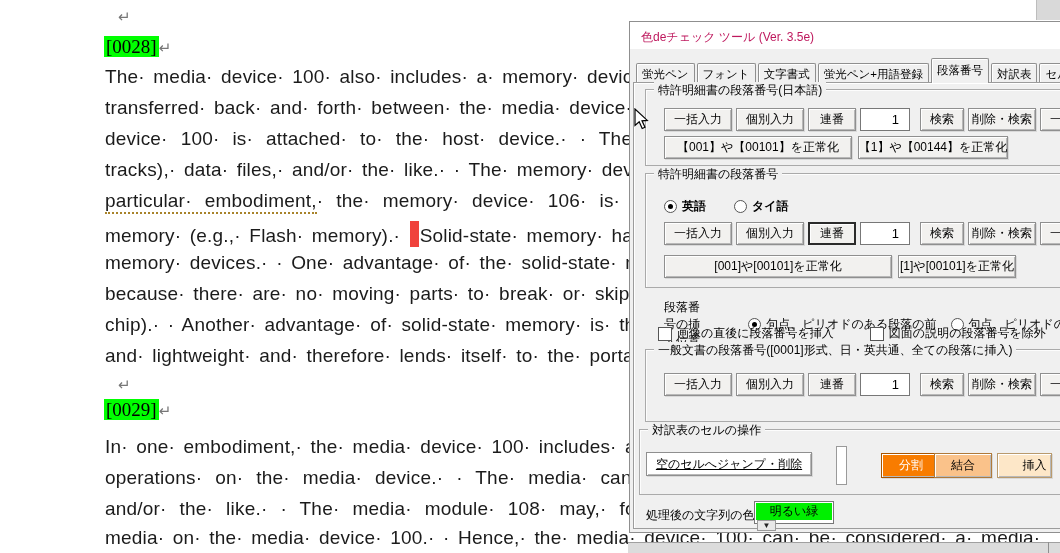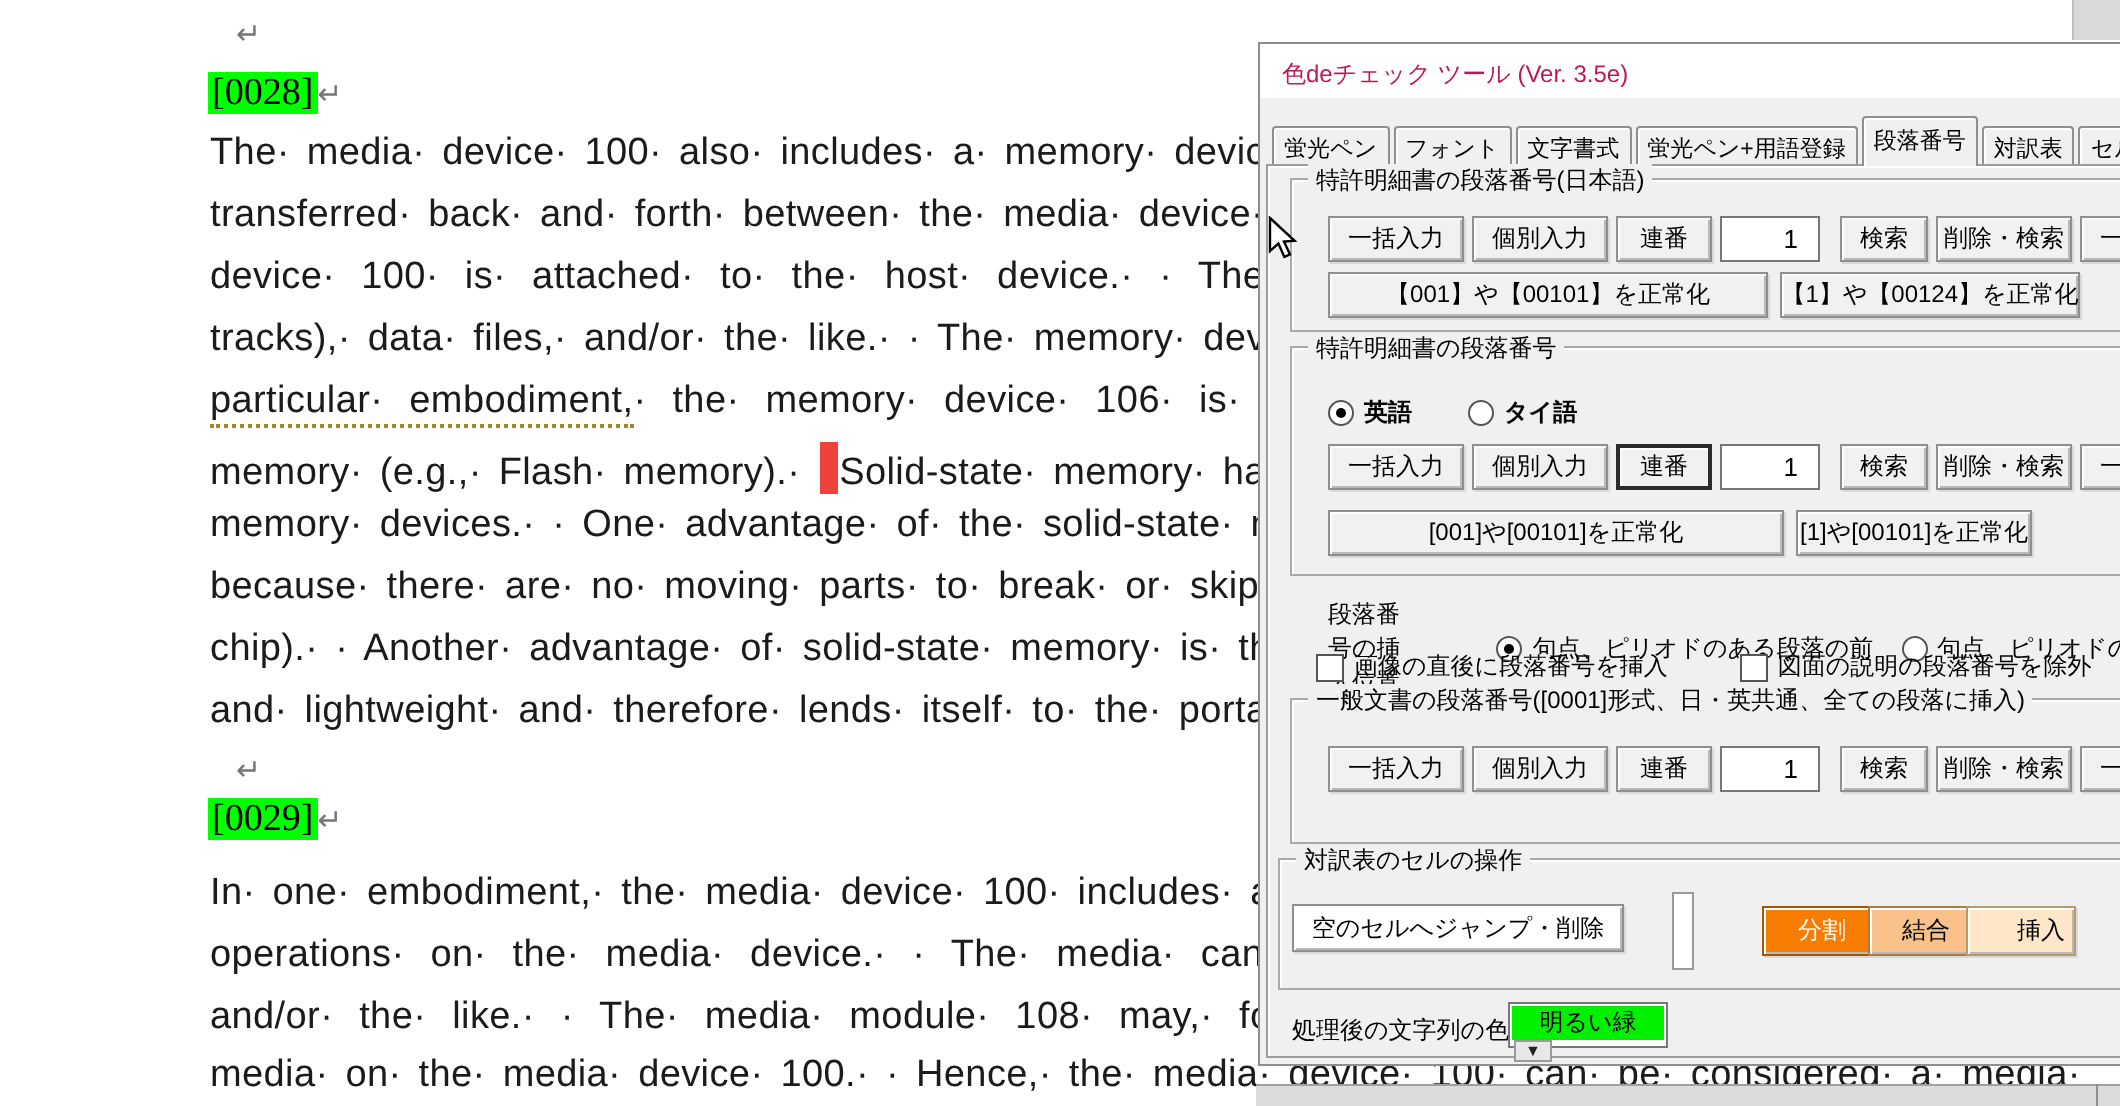--- a/index.html
+++ b/index.html
@@ -130,22 +130,22 @@
   <div class="row" style="left:34px;top:86px;">
     <div class="btn" style="width:68px;">一括入力</div>
     <div class="btn" style="width:68px;margin-left:4px;">個別入力</div>
     <div class="btn" style="width:48px;margin-left:4px;">連番</div>
     <div class="win-input" style="width:50px;margin-left:4px;">1</div>
     <div class="btn" style="width:44px;margin-left:10px;">検索</div>
     <div class="btn" style="width:68px;margin-left:4px;">削除・検索</div>
     <div class="btn" style="width:68px;margin-left:4px;">一括削除</div>
   </div>
   <div class="row" style="left:34px;top:114px;">
-    <div class="btn" style="width:220px;">【001】や【00101】を正常化</div>
-    <div class="btn" style="width:150px;margin-left:6px;">【1】や【00124】を正常化</div>
+    <div class="btn" style="width:188px;">【001】や【00101】を正常化</div>
+    <div class="btn" style="width:150px;margin-left:6px;">【1】や【00144】を正常化</div>
   </div>
 
   <div class="grp" style="left:15px;top:151px;width:500px;height:113px;">
     <span class="grp-legend">特許明細書の段落番号</span>
   </div>
   <div class="row" style="left:34px;top:176px;font-weight:bold;">
     <span class="radio sel"></span>
     <span class="lbl">英語</span>
     <span class="radio" style="margin-left:28px;"></span>
     <span class="lbl">タイ語</span>
@@ -190,25 +190,25 @@
     <div class="btn" style="width:48px;margin-left:4px;">連番</div>
     <div class="win-input" style="width:50px;margin-left:4px;">1</div>
     <div class="btn" style="width:44px;margin-left:10px;">検索</div>
     <div class="btn" style="width:68px;margin-left:4px;">削除・検索</div>
     <div class="btn" style="width:68px;margin-left:4px;">一括削除</div>
   </div>
 
   <div class="grp" style="left:9px;top:407px;width:420px;height:64px;">
     <span class="grp-legend">対訳表のセルの操作</span>
   </div>
-  <div class="btn" style="position:absolute;left:16px;top:430px;width:166px;height:24px;background:#ffffff;">空のセルへジャンプ・削除</div>
+  <div class="btn" style="position:absolute;left:16px;top:430px;width:166px;height:24px;background:#ffffff;text-decoration:underline;">空のセルへジャンプ・削除</div>
   <div class="white-strip" style="left:206px;top:424px;"></div>
   <div class="btn btn-split" style="position:absolute;left:251px;top:431px;width:60px;height:25px;">分割</div>
   <div class="btn btn-merge" style="position:absolute;left:304px;top:431px;width:58px;height:25px;">結合</div>
-  <div class="btn btn-insert" style="position:absolute;left:353px;top:431px;width:55px;height:25px;padding-left:20px;">挿入</div>
+  <div class="btn btn-insert" style="position:absolute;left:367px;top:431px;width:55px;height:25px;padding-left:20px;">挿入</div>
 
   <div class="row" style="left:16px;top:485px;">
     <span>処理後の文字列の色</span>
   </div>
   <div class="dropdown" style="left:124px;top:479px;flex-direction:column;">
     <span class="dd-value">明るい緑</span>
     <span class="dd-arrow">▼</span>
   </div>
 </div>
 

